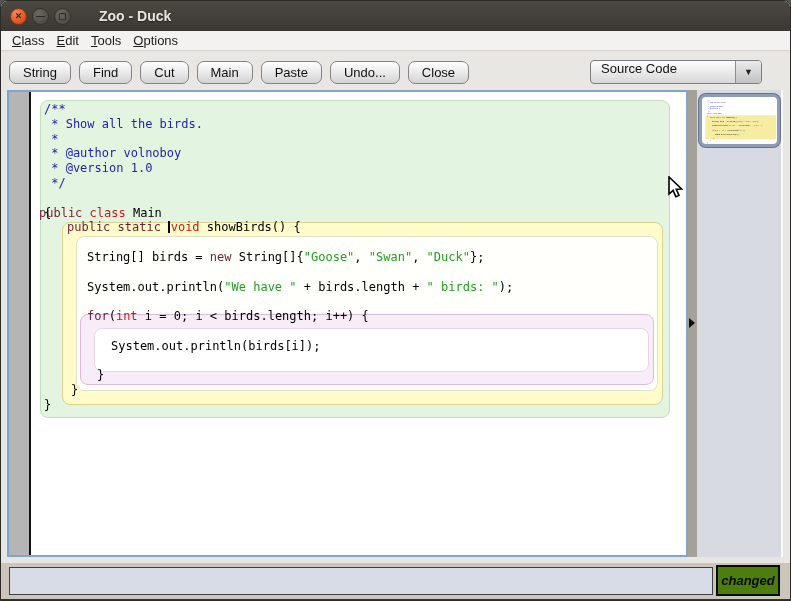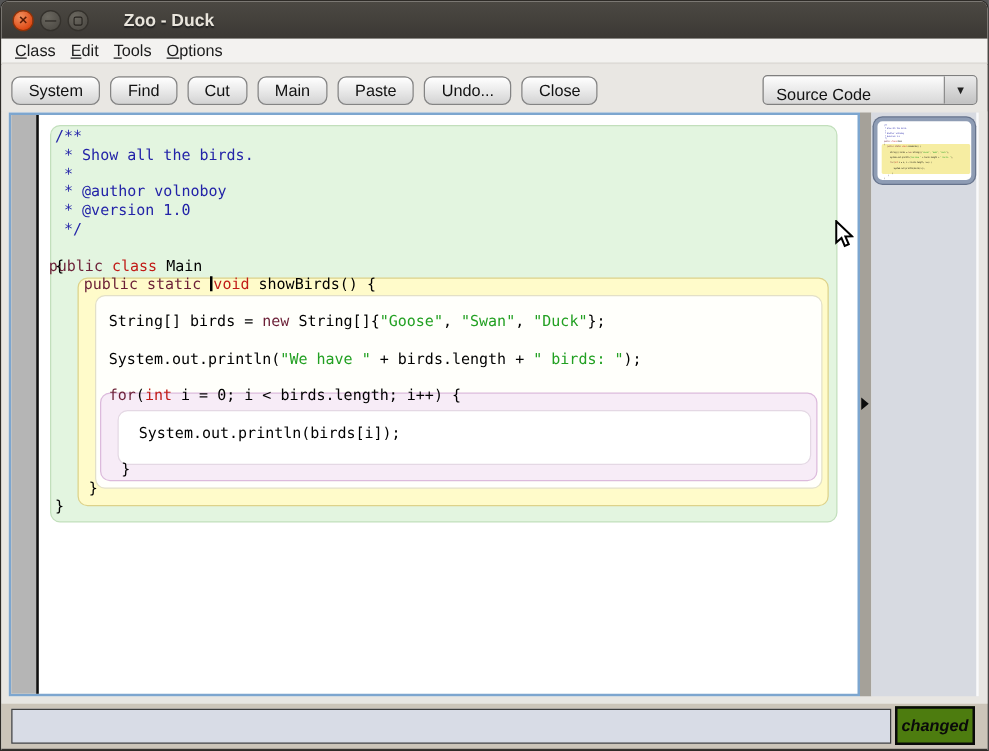--- a/index.html
+++ b/index.html
@@ -26,22 +26,22 @@
              border-bottom:1px solid #d8d5d0; display:flex; align-items:center; padding-left:8px; }
   .menu-item { font-size:13px; color:#1c1c1c; padding:0 9px 0 3px; }
   .menu-item u { text-decoration:underline; }
 
   
   .toolbar { position:absolute; left:0; top:51px; width:100%; height:37px; background:#e9e7e3; }
   .tb-buttons { position:absolute; left:8px; top:9px; display:flex; gap:8px; }
   .tb-btn { font-family:"Liberation Sans", sans-serif; font-size:13px; color:#111;
             padding:3px 13px; border:1px solid #848484; border-radius:7px;
             background:linear-gradient(#ffffff,#ececec 45%,#d3d3d3); }
-  .combo { position:absolute; right:8px; top:8px; width:172px; height:24px;
-           border:1px solid #7f7f7f; border-radius:4px; display:flex; align-items:flex-end;
+  .combo { position:absolute; right:28px; top:8px; width:172px; height:24px;
+           border:1px solid #7f7f7f; border-radius:4px; display:flex; align-items:flex-start;
            background:linear-gradient(#fdfdfd,#d7d7d7); font-size:13px; color:#111; overflow:hidden; }
   .combo-value { padding-left:10px; }
   .combo-btn { margin-left:auto; width:26px; height:100%; border-left:1px solid #8d8d8d;
                background:linear-gradient(#ebebeb,#c2c2c2); display:flex; align-items:center;
                justify-content:center; font-size:9px; color:#222; }
 
   
   .main { position:absolute; left:0; top:88px; width:791px; height:474px; background:#e8e6e2; }
 
   .editor-pane { position:absolute; left:6px; top:1px; width:681px; height:467px;
@@ -112,21 +112,21 @@
 
   <div class="menubar">
       <span class="menu-item"><u>C</u>lass</span>
       <span class="menu-item"><u>E</u>dit</span>
       <span class="menu-item"><u>T</u>ools</span>
       <span class="menu-item"><u>O</u>ptions</span>
     </div>
 
   <div class="toolbar">
     <div class="tb-buttons">
-        <button class="tb-btn">System</button>
+        <button class="tb-btn">String</button>
         <button class="tb-btn">Find</button>
         <button class="tb-btn">Cut</button>
         <button class="tb-btn">Main</button>
         <button class="tb-btn">Paste</button>
         <button class="tb-btn">Undo...</button>
         <button class="tb-btn">Close</button>
       </div>
     <div class="combo">
       <span class="combo-value">Source Code</span>
       <span class="combo-btn">▼</span>

